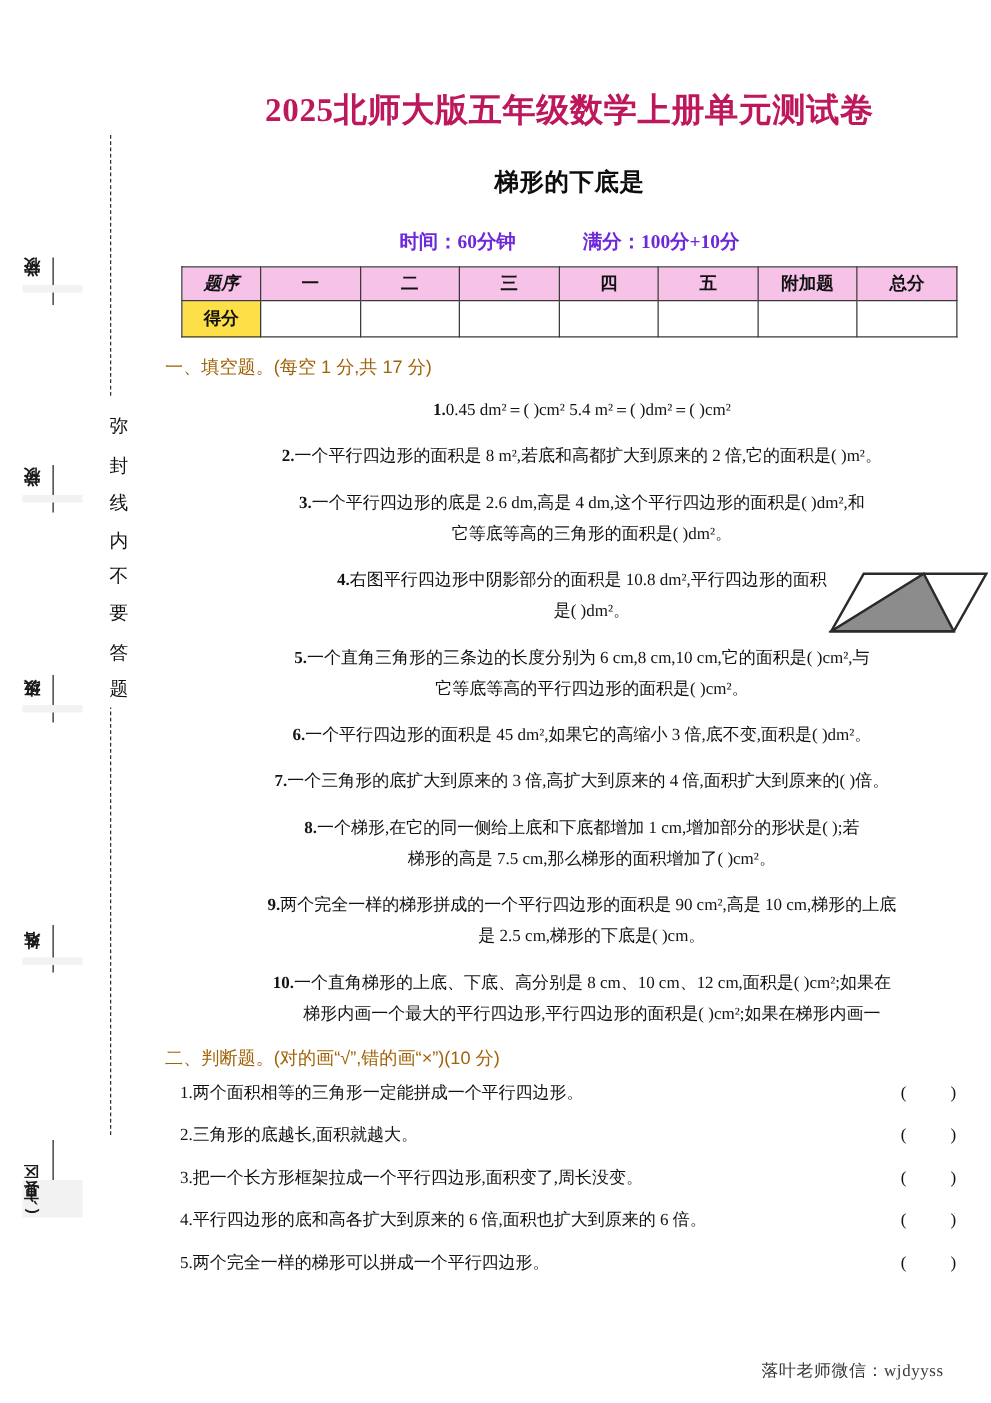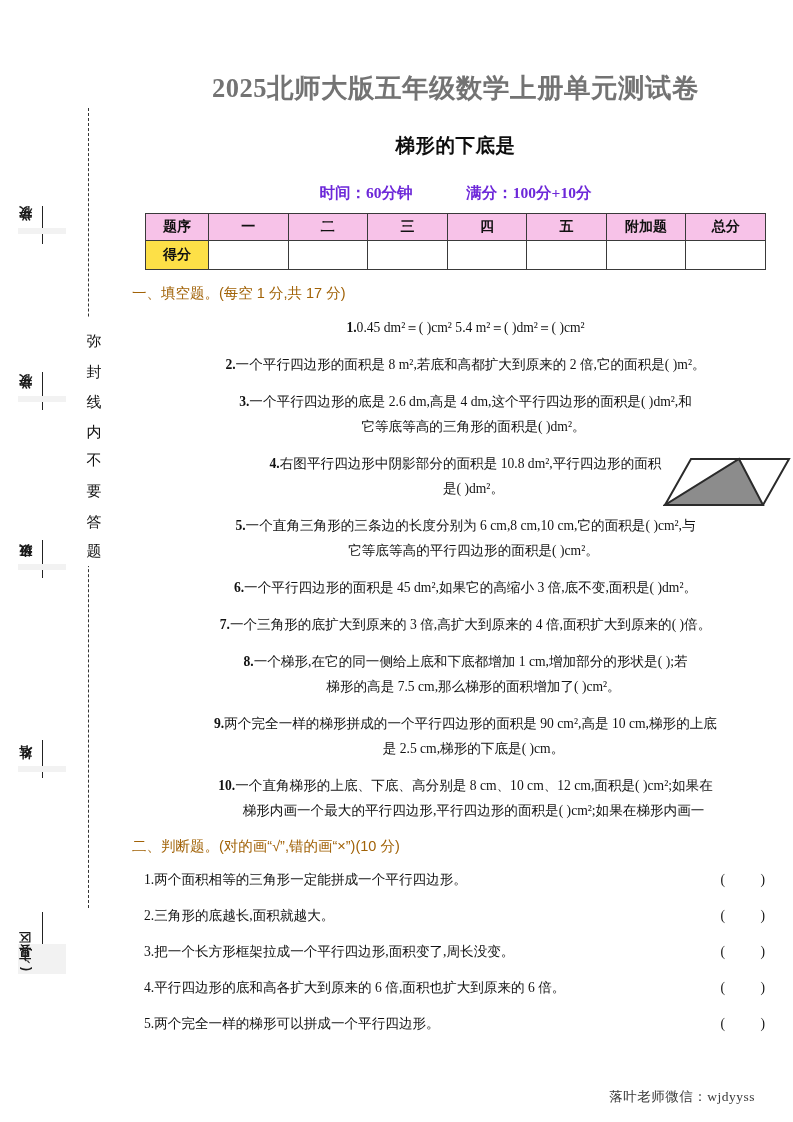--- a/index.html
+++ b/index.html
@@ -81,21 +81,21 @@
   }
 
   .title {
     margin: 0;
     padding-top: 70px;
     text-align: center;
     font-size: 26.5px;
     font-weight: bold;
     font-family: "Liberation Serif", "DejaVu Serif", serif;
     letter-spacing: 0.5px;
-    color: #737373;
+    color: #be185d;
   }
   .subtitle {
     margin: 0;
     padding-top: 26px;
     text-align: center;
     font-size: 19.5px;
     font-weight: bold;
     letter-spacing: 0.5px;
     color: #0d0d0d;
   }
@@ -159,21 +159,21 @@
     top: 2px;
     width: 128px;
     height: 58px;
   }
 
   
   .tf {
     position: relative;
     font-size: 13.6px;
     line-height: 24px;
-    margin: 12px 6px 10px 26px;
+    margin: 0 6px 10px 26px;
     color: #121212;
   }
   .tf .paren {
     position: absolute;
     right: 6px;
     top: 0;
     font-size: 13.6px;
     letter-spacing: 16px;
   }
 
@@ -218,21 +218,21 @@
 
   <p class="meta-line">
     <span>时间：60分钟</span>
     <span class="gap"></span>
     <span>满分：100分+10分</span>
   </p>
 
   <table class="score">
     <tbody>
         <tr class="head">
-      <td style="width:62px;">题序</td>
+      <td style="width:62px;font-style:italic;">题序</td>
       <td>一</td>
       <td>二</td>
       <td>三</td>
       <td>四</td>
       <td>五</td>
       <td>附加题</td>
       <td>总分</td>
     </tr>
     <tr class="body">
       <td class="lbl">得分</td>

